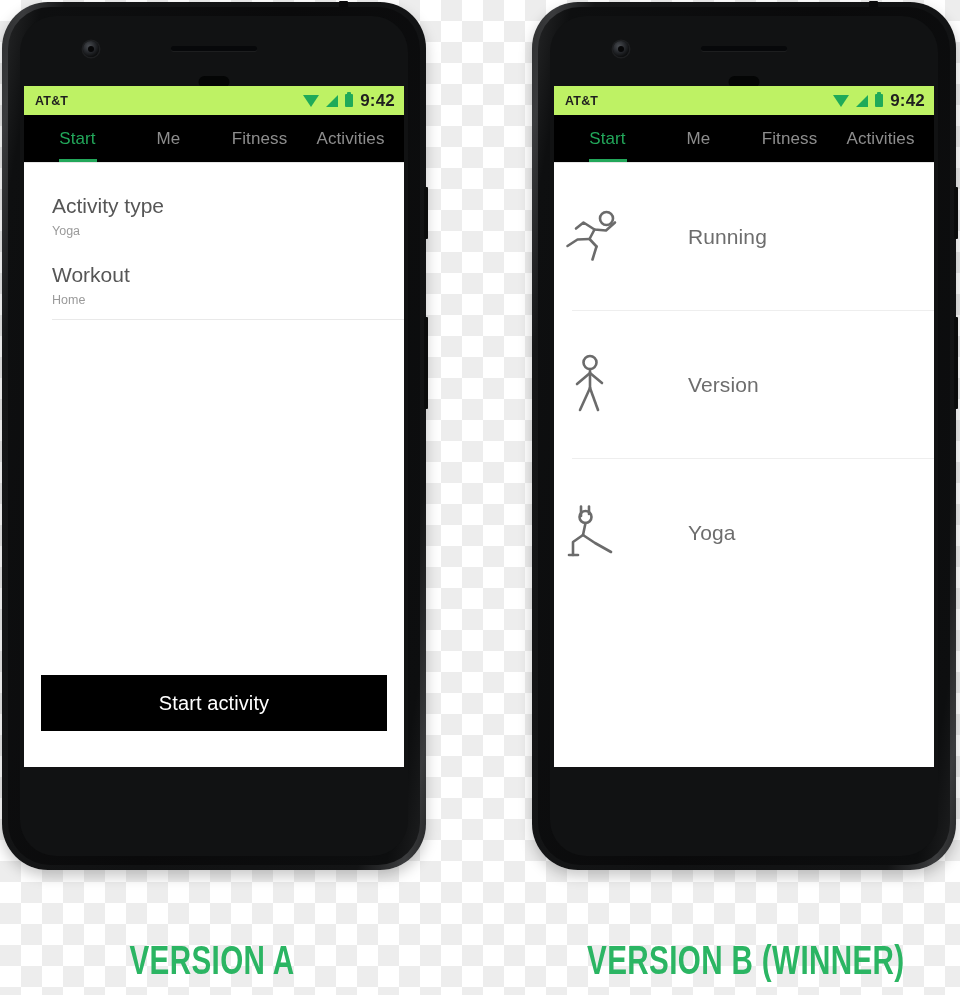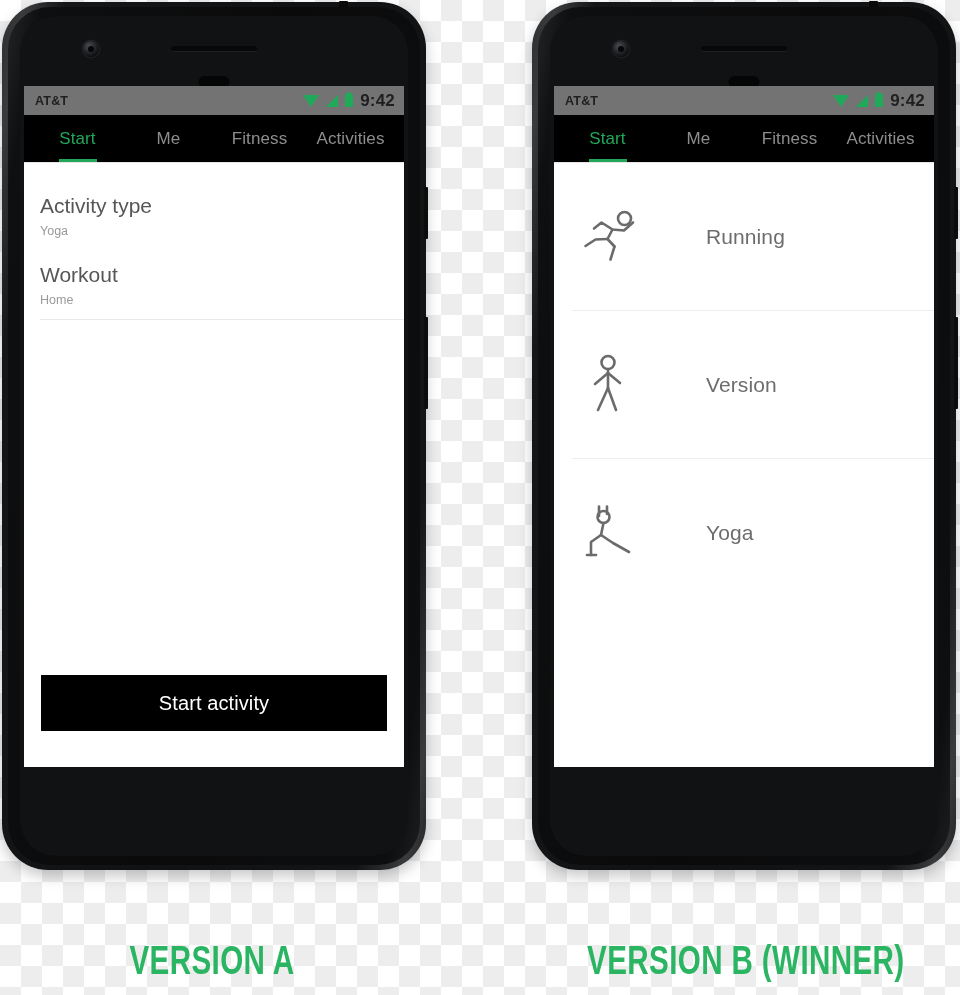--- a/index.html
+++ b/index.html
@@ -115,21 +115,21 @@
     background: #ffffff;
     overflow: hidden;
   }
 
   
   .status-bar {
     height: 29px;
     display: flex;
     align-items: center;
     padding: 0 9px 0 11px;
-    background: #737373;
+    background: #bef264;
   }
   .carrier {
     font-size: 12.5px;
     font-weight: bold;
     color: #1f1f1f;
     letter-spacing: 0.2px;
   }
   .status-right {
     margin-left: auto;
     display: flex;
@@ -195,20 +195,21 @@
     left: 50%;
     transform: translateX(-50%);
     width: 38px;
     height: 3px;
     background: #22a75a;
   }
 
   
   .settings-list {
     padding-top: 18px;
+    padding-left: 12px;
   }
   .setting-row {
     padding: 13px 0 12px 16px;
     margin-left: 0;
   }
   .setting-row .divider {
     height: 1px;
     background: #e9e9e9;
     margin-top: 12px;
     margin-left: 0;
@@ -249,21 +250,20 @@
 
   
   .activity-list {
     display: flex;
     flex-direction: column;
   }
   .activity-row {
     height: 148px;
     display: flex;
     align-items: center;
-    padding-left: 18px;
     position: relative;
     cursor: pointer;
   }
   .activity-row:not(:last-child)::after {
     content: "";
     position: absolute;
     left: 18px;
     right: 0;
     bottom: 0;
     height: 1px;

